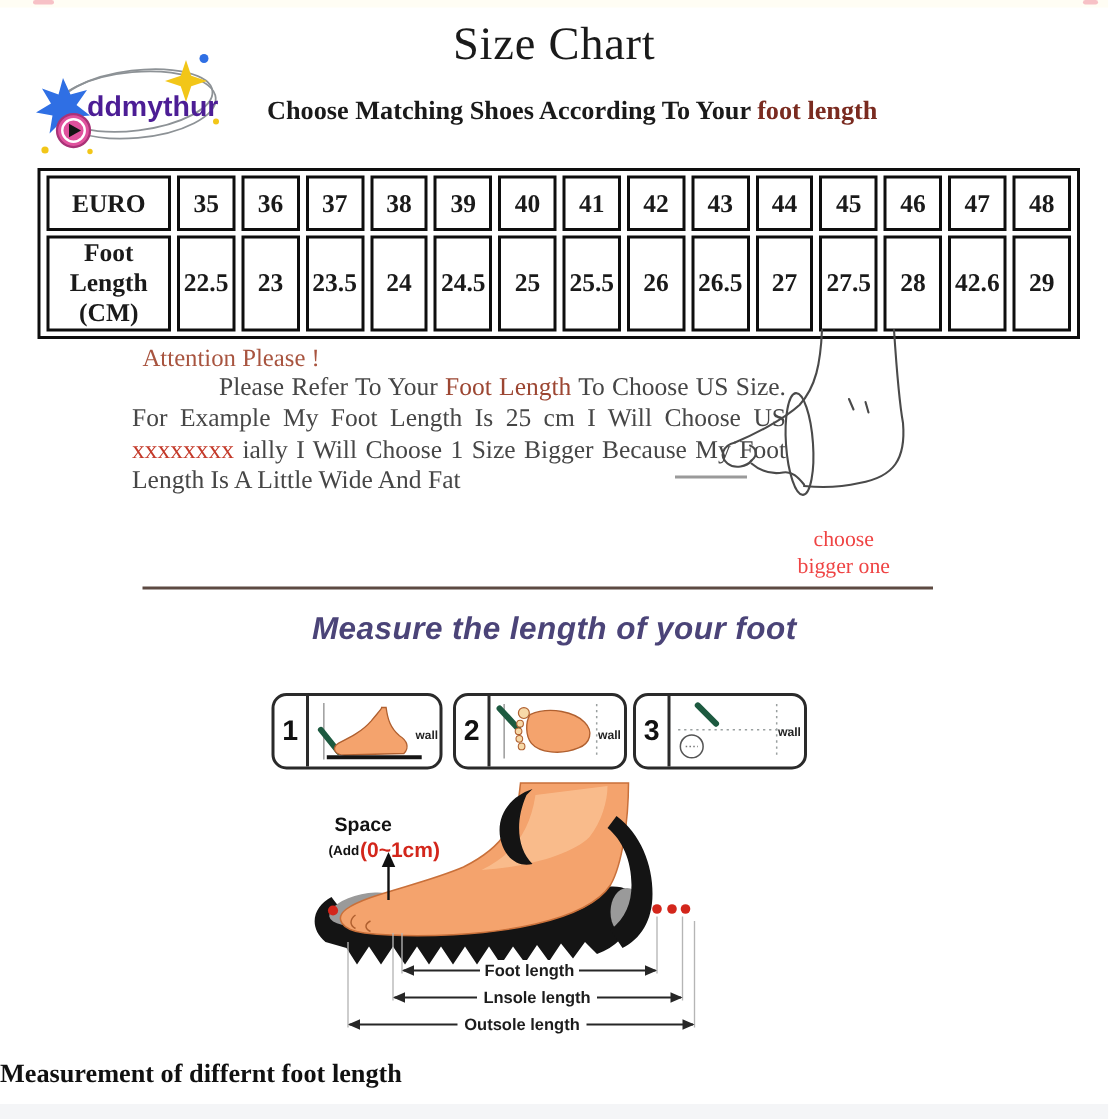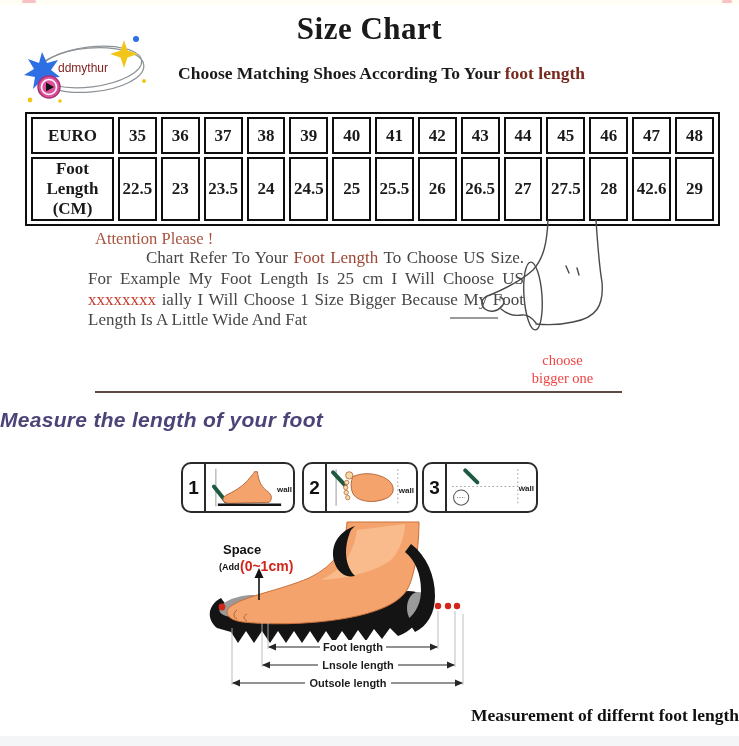--- a/index.html
+++ b/index.html
@@ -7,27 +7,27 @@
     position:relative;width:739px;height:746px;background:#ffffff;overflow:hidden;
     font-family:"Liberation Serif", serif;color:#1a1a1a;
   }
   .abs{position:absolute;}
 
   
   #top-edge{left:0;top:0;width:739px;height:5px;background:#fffdf4;}
   .edge-mark{position:absolute;top:0;height:3px;background:#f090a0;opacity:.55;border-radius:2px;}
 
   
-  #page-title{left:0;top:11px;width:739px;text-align:center;font-size:31px;font-weight:bold;letter-spacing:.5px;}
+  #page-title{left:0;top:11px;width:739px;text-align:center;font-size:31px;font-weight:normal;letter-spacing:.5px;}
   #subtitle{left:0;top:63px;width:739px;text-align:center;font-size:17.5px;font-weight:bold;padding-left:12px;}
   #subtitle .hl{color:#7a2b20;}
 
   
   #logo{left:24px;top:34px;width:126px;height:74px;}
-  #logo-text{position:absolute;left:34px;top:27px;font-family:"Liberation Sans",sans-serif;font-weight:normal;font-size:12px;color:#7f1d1d;}
+  #logo-text{position:absolute;left:34px;top:27px;font-family:"Liberation Sans",sans-serif;font-weight:bold;font-size:19px;color:#4c1d95;}
 
   
   #table-wrap{left:25px;top:112px;width:691px;border:2px solid #0e0e0e;background:#fff;}
   #size-table{border-collapse:separate;border-spacing:4px 3px;width:100%;table-layout:fixed;}
   #size-table td{border:2px solid #0e0e0e;text-align:center;vertical-align:middle;
     font-weight:bold;background:#fff;padding:0;}
   #size-table tr.r1 td{height:33px;font-size:17px;}
   #size-table tr.r2 td{height:59px;font-size:17px;}
   #size-table td.hdr{font-size:17px;}
   #size-table td.hdr2{font-size:14.5px;line-height:1.18;}
@@ -37,33 +37,33 @@
   #attention-body{left:88px;top:248px;width:436px;font-size:17px;line-height:20.8px;
     color:#464646;text-align:justify;text-indent:58px;}
   #attention-body .hl1{color:#9c4632;}
   #attention-body .xred{color:#c43a2a;}
   #wide-pointer{left:450px;top:317px;width:48px;height:2px;background:#9a9a9a;}
   #choose-bigger{left:500px;top:351px;width:125px;text-align:center;font-size:14.5px;line-height:18px;color:#ef4444;}
 
   #divider{left:95px;top:391px;width:527px;height:2px;background:#5d4a42;}
 
   
-  #measure-heading{left:0;top:408px;width:739px;
+  #measure-heading{left:0;top:408px;width:739px;text-align:center;
     font-family:"Liberation Sans",sans-serif;font-style:italic;font-weight:bold;
     font-size:21px;color:#4b4478;letter-spacing:.3px;}
 
   
   .panel{position:absolute;top:462px;height:51px;border:2.5px solid #2a2a2a;border-radius:10px;
     background:#fff;box-sizing:border-box;display:flex;}
   .panel-num{width:21px;border-right:2px solid #2a2a2a;display:flex;align-items:center;justify-content:center;
     font-family:"Liberation Sans",sans-serif;font-weight:bold;font-size:19px;color:#111;}
   .panel-art{flex:1;}
 
   
-  #footer-caption{left:0;top:705px;width:739px;text-align:right;font-size:17.5px;font-weight:bold;color:#111;}
+  #footer-caption{left:0;top:705px;width:739px;text-align:left;font-size:17.5px;font-weight:bold;color:#111;}
   #bottom-strip{left:0;top:736px;width:739px;height:10px;background:#f4f5f7;}
 
   svg text{font-family:"Liberation Sans",sans-serif;}
 </style>
 </head>
 <body>
 
 <div id="canvas">
 
   <div class="abs" id="top-edge">
@@ -143,21 +143,21 @@
         <td>27.5</td>
         <td>28</td>
         <td>42.6</td>
         <td>29</td>
       </tr>
     </tbody>
       </table>
   </div>
 
   <div class="abs" id="attention-heading">Attention Please !</div>
-  <div class="abs" id="attention-body"><span>Chart Refer To Your </span><span class="hl1">Foot Length</span><span> To Choose US Size. For Example My Foot Length Is 25 cm I Will Choose US </span><span class="xred">xxxxxxxx</span><span> ially I Will Choose 1 Size Bigger Because My Foot Length Is A Little Wide And Fat</span></div>
+  <div class="abs" id="attention-body"><span>Please Refer To Your </span><span class="hl1">Foot Length</span><span> To Choose US Size. For Example My Foot Length Is 25 cm I Will Choose US </span><span class="xred">xxxxxxxx</span><span> ially I Will Choose 1 Size Bigger Because My Foot Length Is A Little Wide And Fat</span></div>
 
   <svg class="abs" style="left:478px;top:216px;" width="150" height="138" viewBox="0 0 150 138">
     <g fill="none" stroke="#4a4a4a" stroke-width="1.4" stroke-linecap="round">
       <path d="M 118,4 C 120,34 122,55 124,66 C 126,90 118,102 95,106 C 82,109 68,109 58,108"></path>
       <path d="M 70,4 C 69,26 66,42 55,54 C 44,64 24,74 12,79"></path>
       <path d="M 12,79 C 4,81 1,88 7,93 C 12,97 20,95 23,91"></path>
       <path d="M 23,91 C 27,88 27,83 22,81"></path>
       <path d="M 23,93 C 30,99 38,100 44,99 C 50,98 54,102 58,107"></path>
       <ellipse cx="55" cy="80" rx="9" ry="34" transform="rotate(-4 55 80)"></ellipse>
       <path d="M 88,50 l 3,7"></path>

